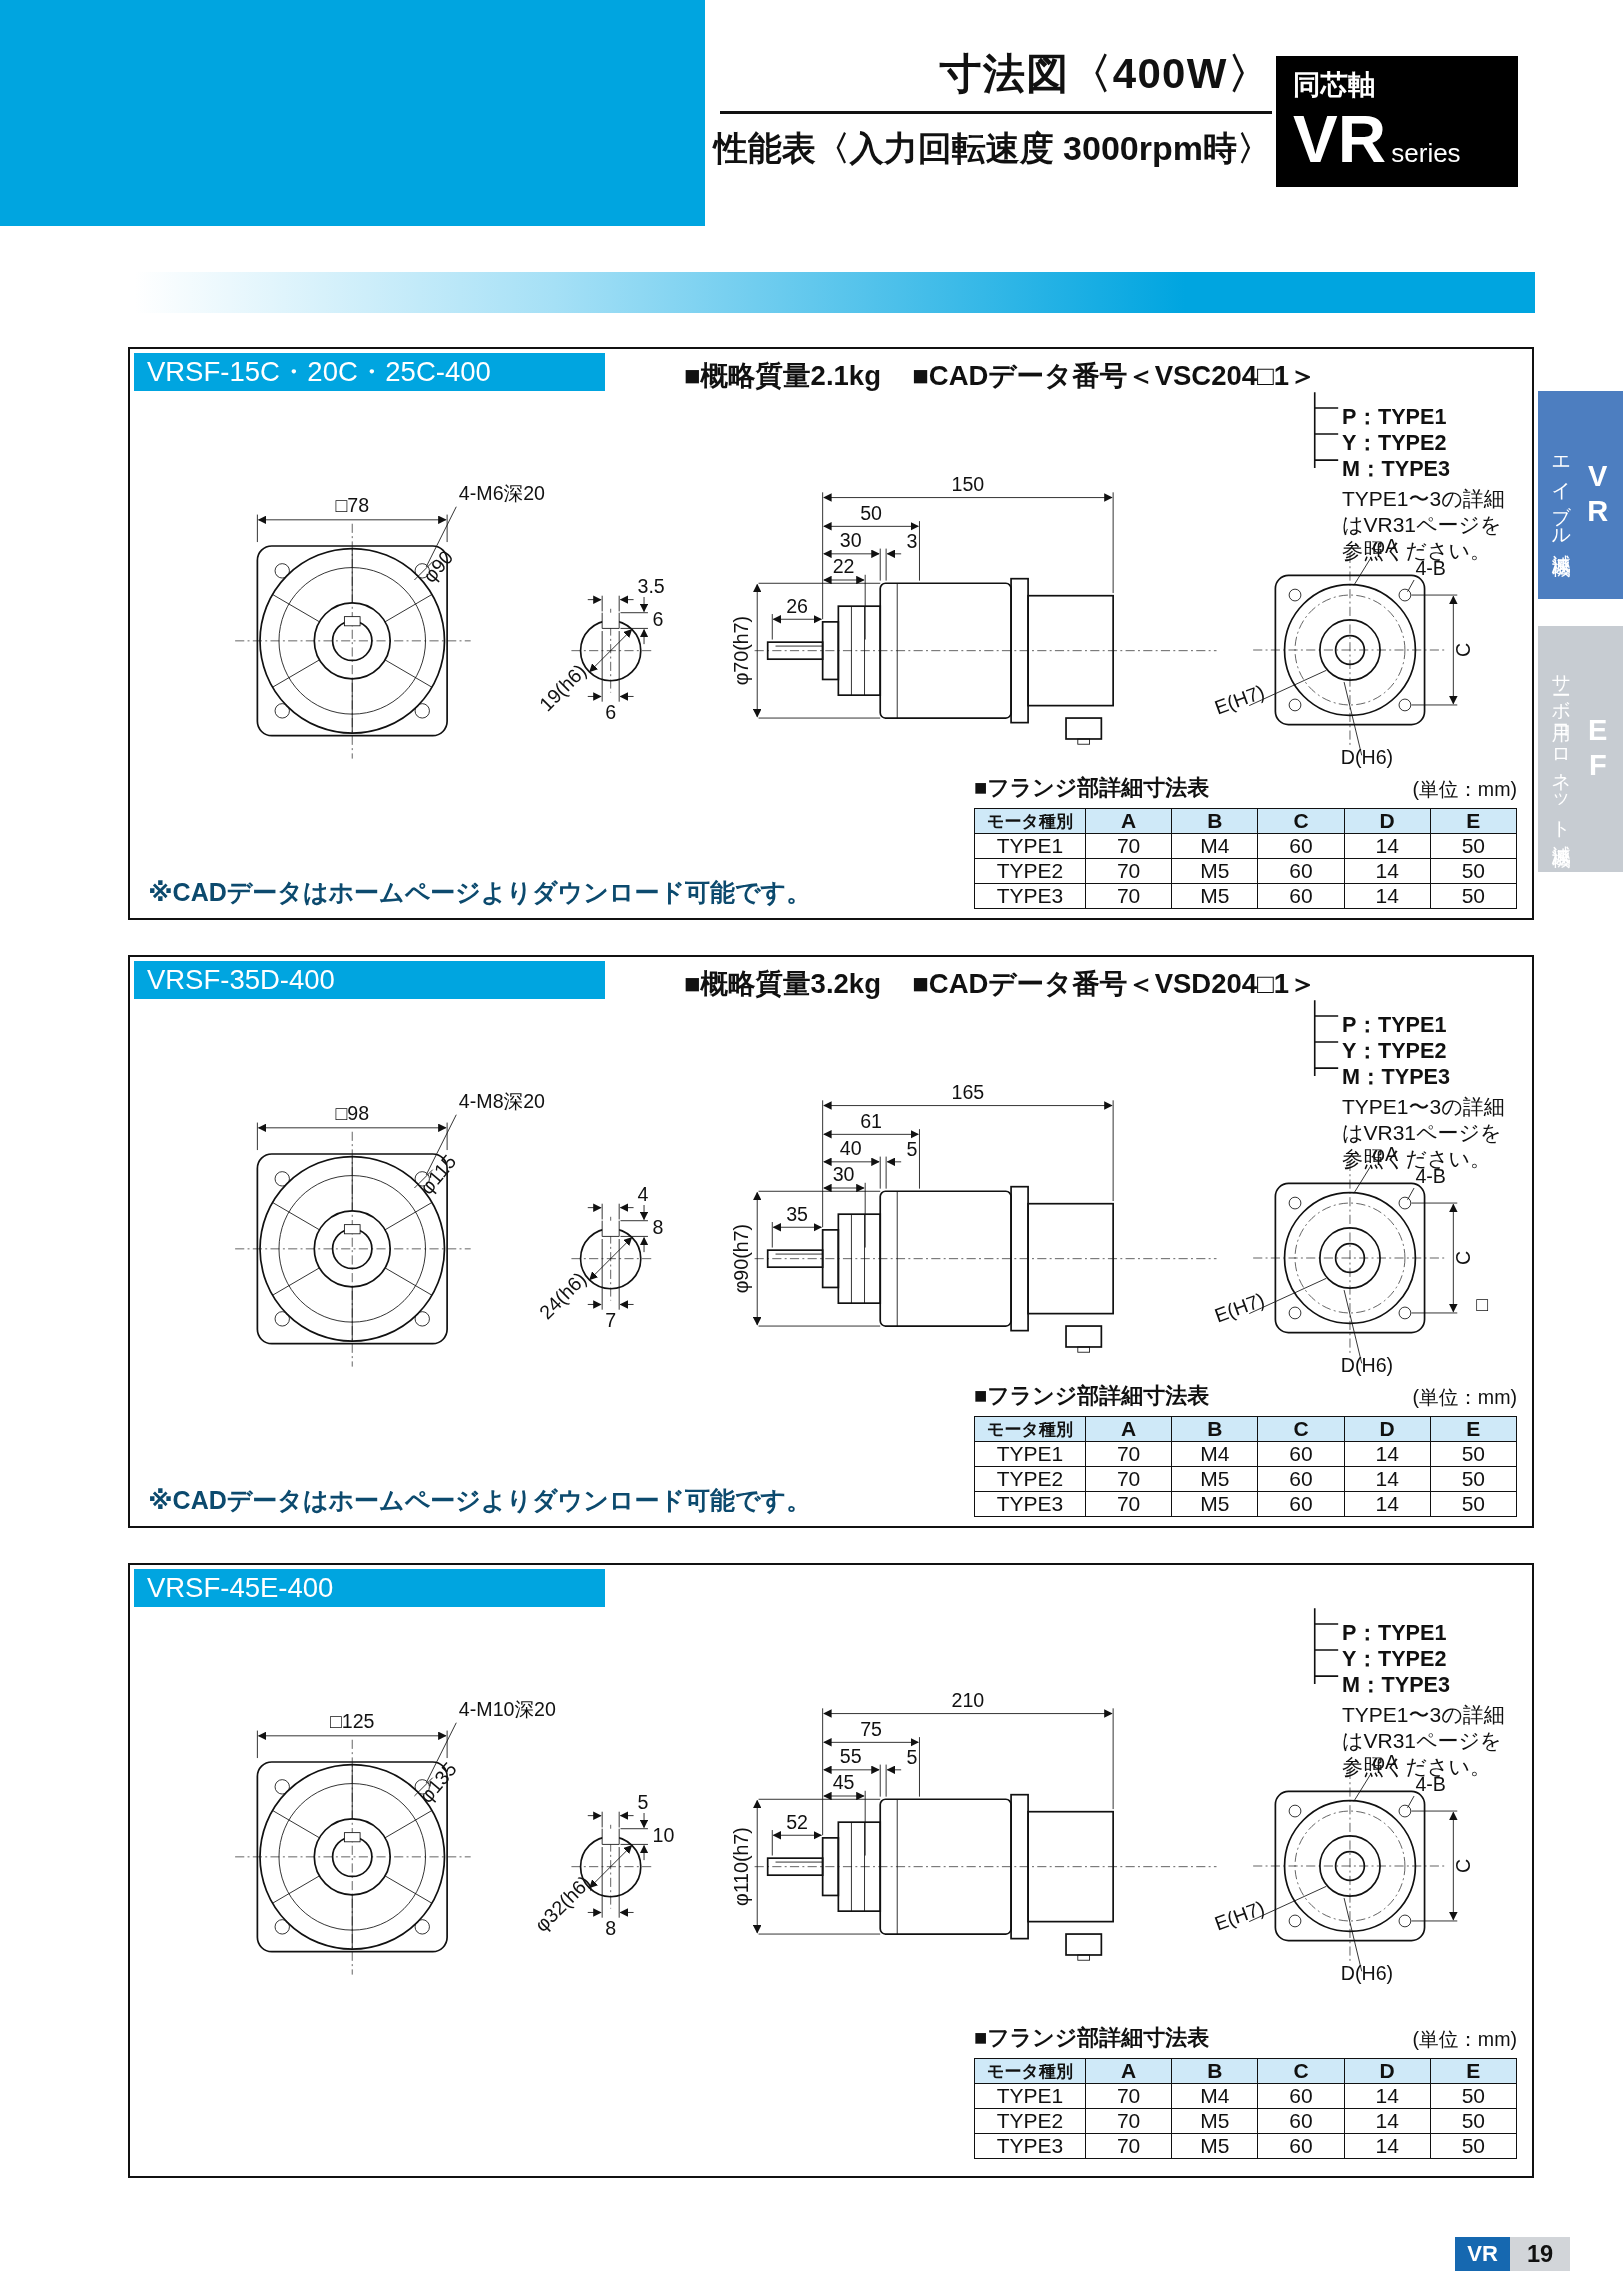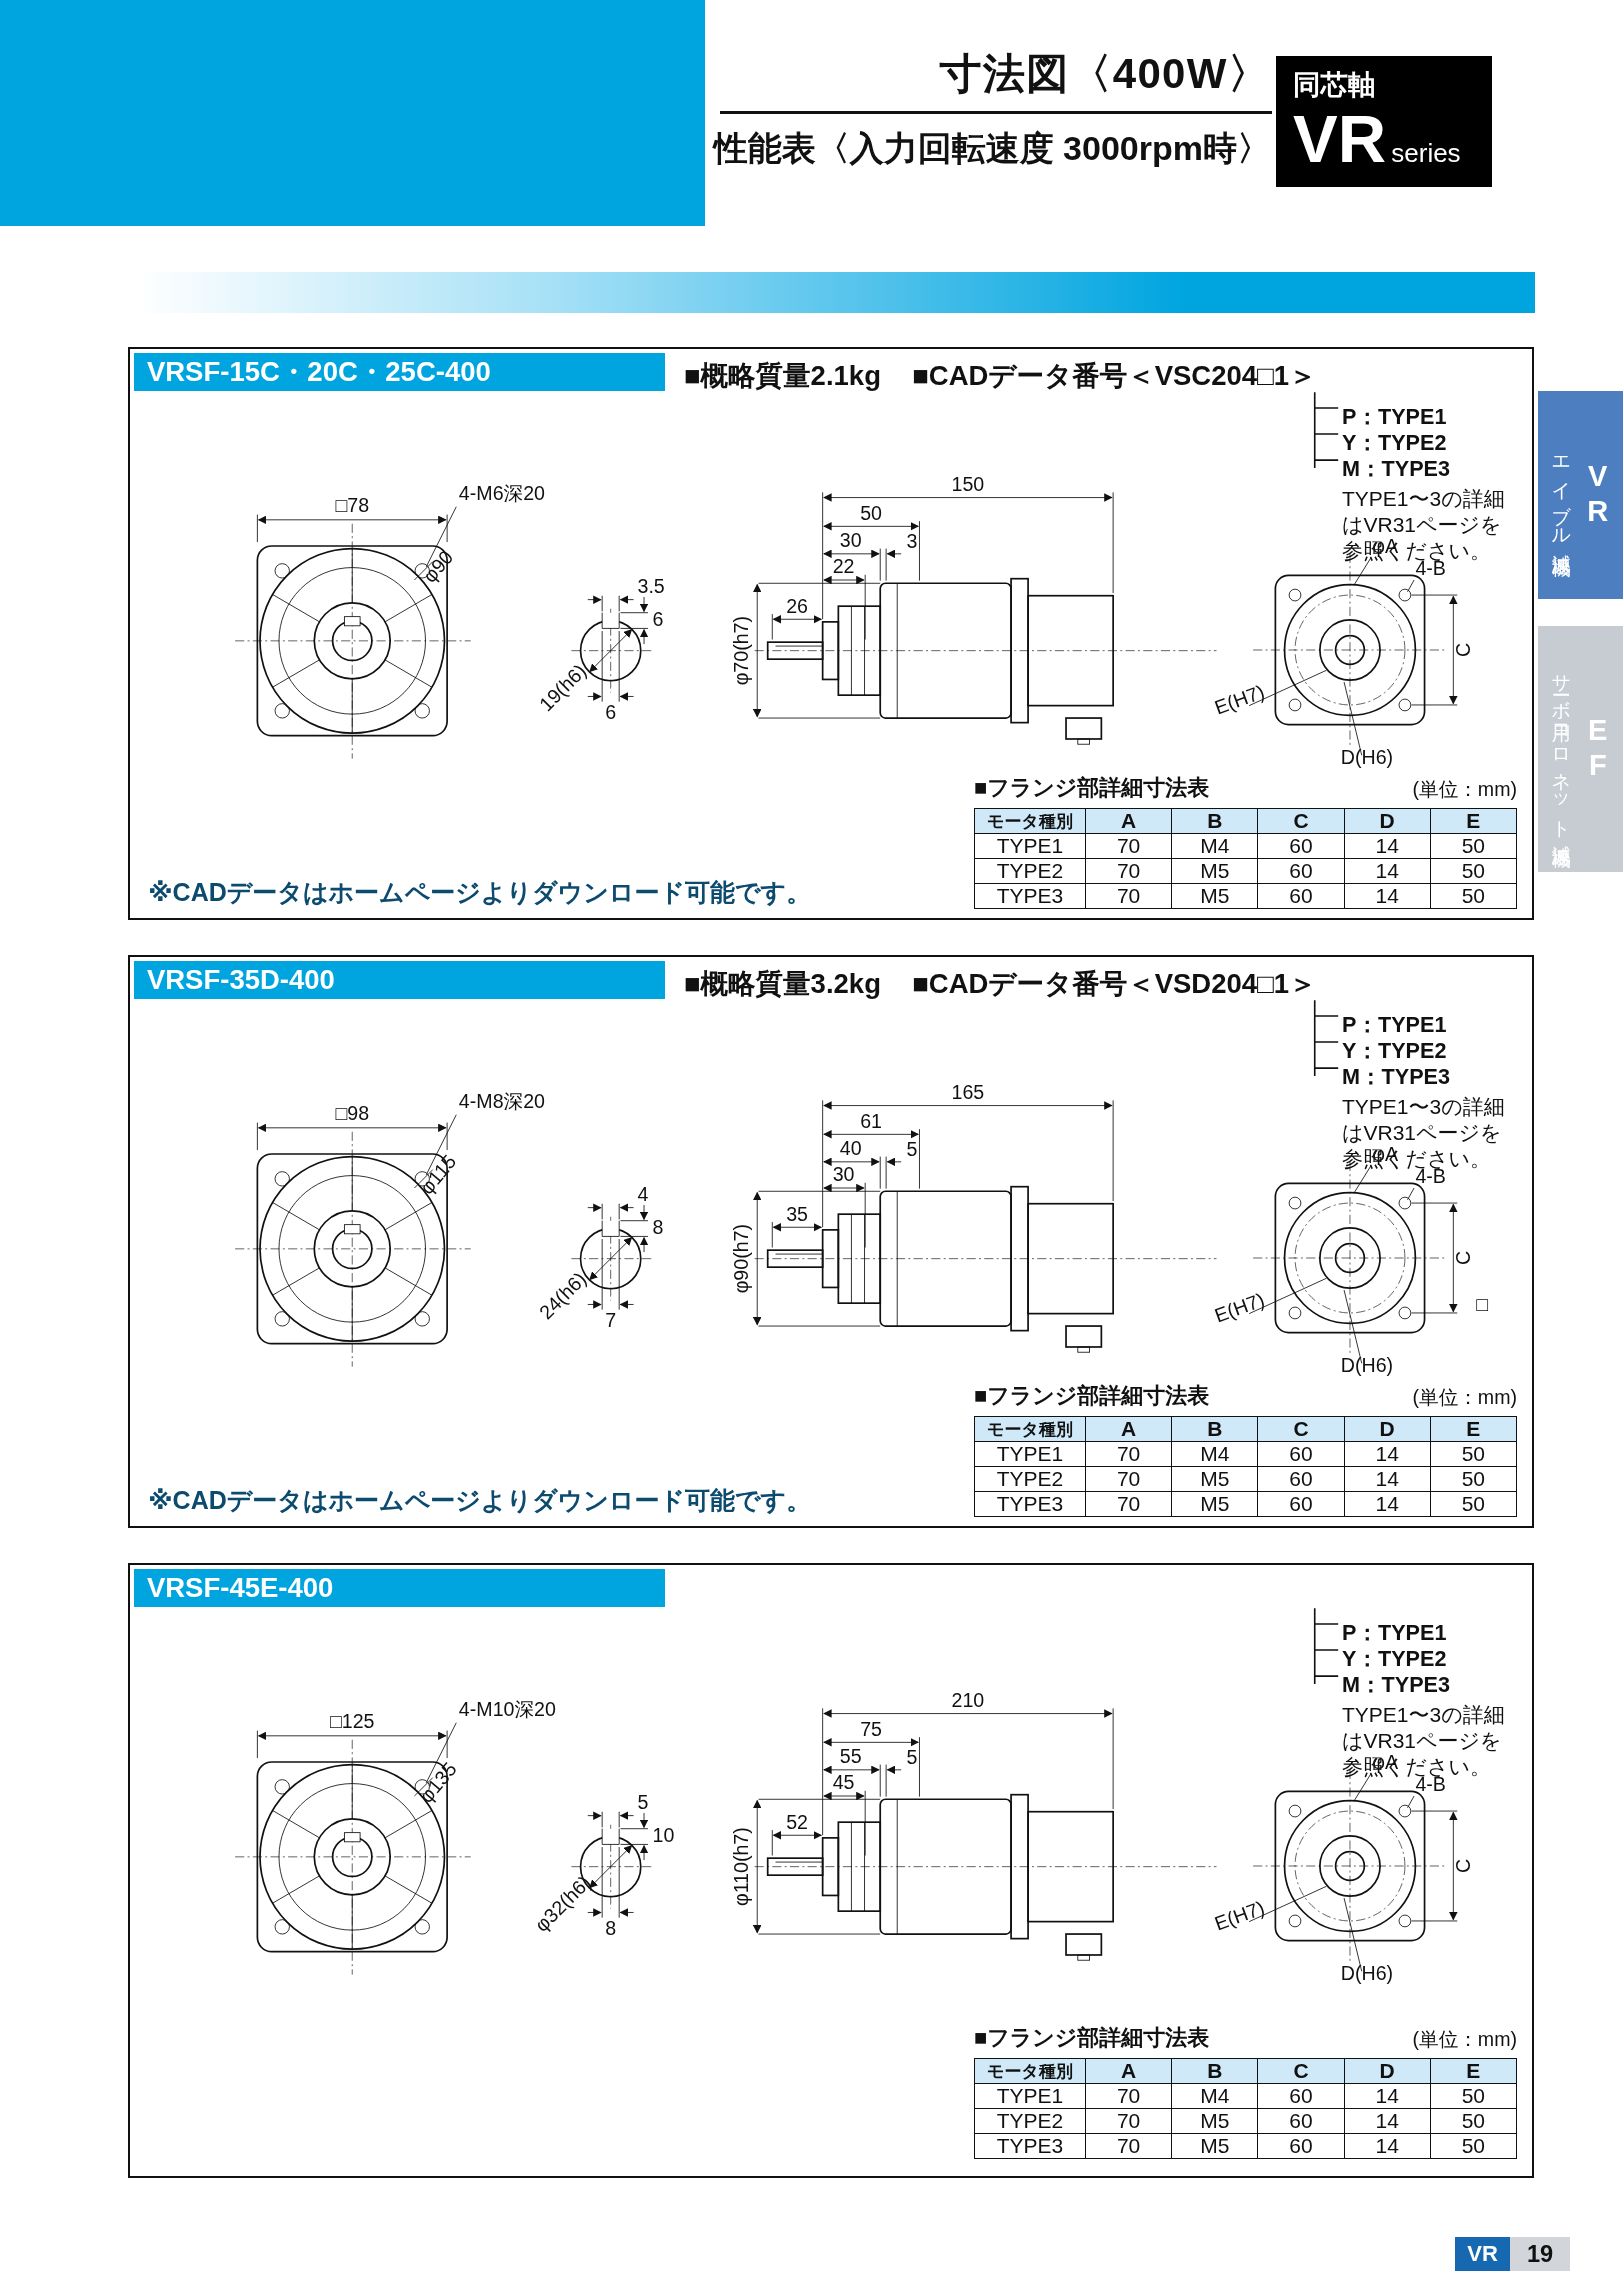--- a/index.html
+++ b/index.html
@@ -6,21 +6,21 @@
   html,body { width:1623px; height:2295px; background:#fff; position:relative;
     font-family:"Liberation Sans","DejaVu Sans",sans-serif; color:#111; overflow:hidden; }
 
   
   .head-cyan { position:absolute; left:0; top:0; width:705px; height:226px; background:#00a5e0; }
   .title1 { position:absolute; left:720px; top:46px; width:551px; text-align:right;
             font-size:42px; font-weight:bold; letter-spacing:1.3px; }
   .title-rule { position:absolute; left:720px; top:111px; width:552px; height:3.3px; background:#111; }
   .title2 { position:absolute; left:628px; top:126px; width:643px; text-align:right;
             font-size:34px; font-weight:bold; }
-  .series-box { position:absolute; left:1276px; top:56px; width:216px; height:131px; background:#000;
+  .series-box { position:absolute; left:1276px; top:56px; width:242px; height:131px; background:#000;
             color:#fff; padding:10.5px 17px; }
   .series-tag { font-size:27.5px; font-weight:bold; }
   .series-name-row { display:flex; align-items:baseline; margin-top:1.3px; }
   .series-name { font-size:67px; font-weight:bold; line-height:1.05; }
   .series-suffix { font-size:26px; margin-left:5.2px; }
   .grad-bar { position:absolute; left:135px; top:272px; width:1400px; height:41px;
             background:linear-gradient(90deg,#ffffff 0%,#a5e0f6 30%,#00a5e0 75%,#00a5e0 100%); }
 
   
   .tab { position:absolute; left:1538px; width:86px; display:flex; flex-direction:row;
@@ -34,22 +34,22 @@
   .footer-vr { position:absolute; left:1455px; top:2237px; width:55px; height:34px; background:#1668b0;
         color:#fff; font-size:22px; font-weight:bold; display:flex; align-items:center; justify-content:center; }
   .footer-page { position:absolute; left:1510px; top:2237px; width:60px; height:34px; background:#d2d5d9;
         color:#111; font-size:23.6px; font-weight:bold; display:flex; align-items:center; justify-content:center; }
 
   
   #sections { position:absolute; left:128px; top:347px; width:1406px; }
   .section { position:relative; width:1406px; height:573px; border:2px solid #111;
              margin-bottom:35px; background:#fff; }
   .section:nth-of-type(3) { height:615px; }
-  .sec-head { position:absolute; left:3.9px; top:3.9px; width:531px; height:38px; background:#00a5e0;
-              color:#fff; font-size:27.5px; font-weight:bold; line-height:38px; padding-left:13px; }
+  .sec-head { position:absolute; left:3.9px; top:3.9px; width:471px; height:38px; background:#00a5e0;
+              color:#fff; font-size:27.5px; font-weight:normal; line-height:38px; padding-left:13px; }
   .sec-info { position:absolute; left:554px; top:9.2px; font-size:27.5px; font-weight:bold; white-space:nowrap; }
   .sec-info .mass { margin-right:23.6px; }
   .legend-bracket { position:absolute; left:1178px; top:42px; width:33px; height:86px; }
   .legend { position:absolute; left:1212px; top:46px; font-size:21.6px; font-weight:bold; line-height:26px;margin-top:9px; }
   .legend-note { position:absolute; left:1212px; top:137px; font-size:21px; line-height:26px; }
   .cad-note { position:absolute; left:18.3px; top:527px; color:#0c4a6e; font-size:25px; font-weight:bold; }
 
   
   .drawing { position:absolute; left:6.5px; top:79px; width:1387px; height:357px; }
   .drawing .ol   { fill:none; stroke:#111; stroke-width:2.6; }

